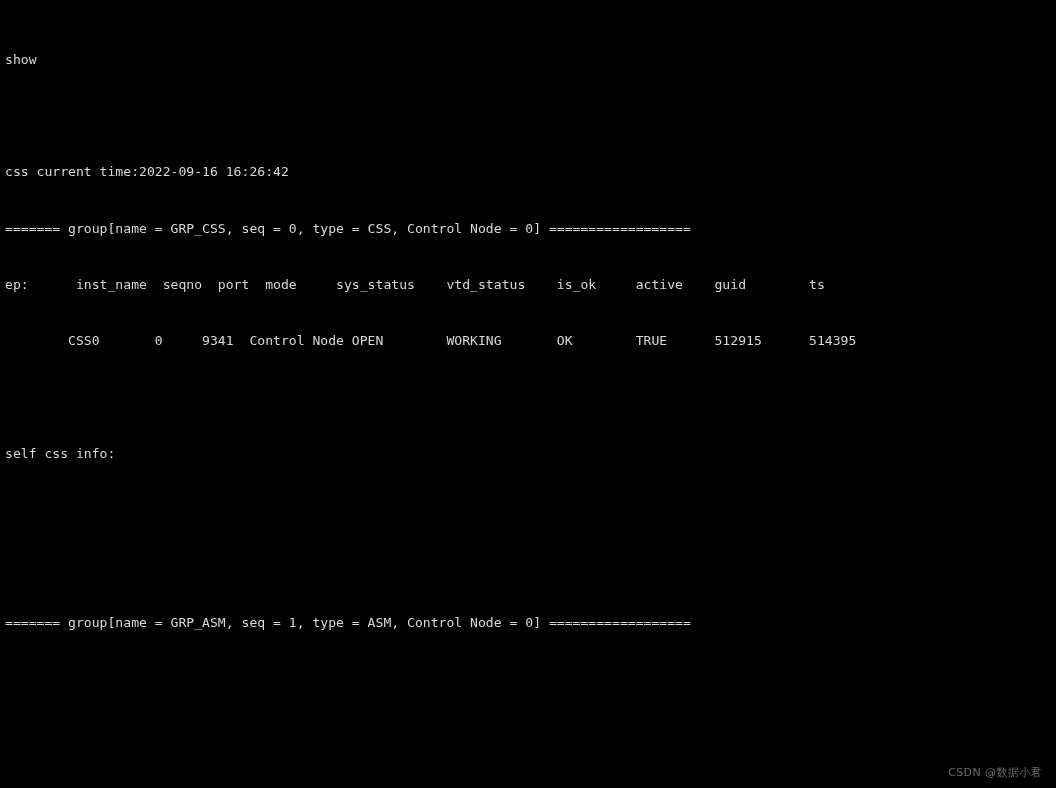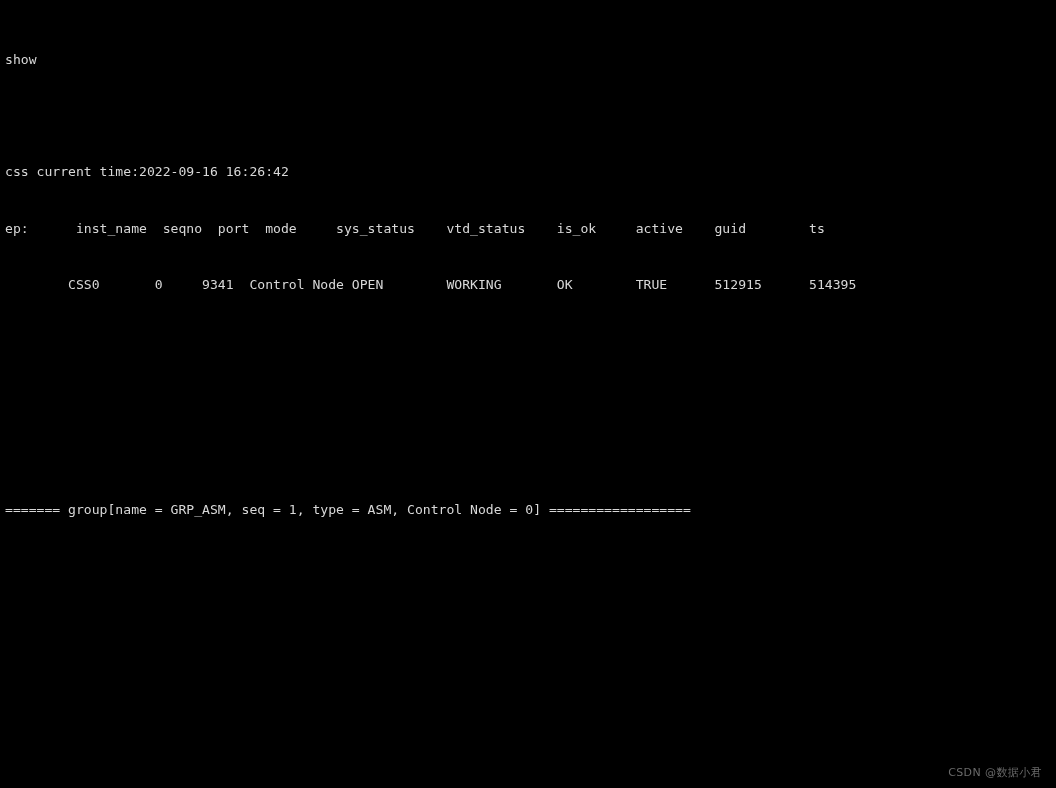--- a/index.html
+++ b/index.html
@@ -50,23 +50,25 @@
     pointer-events: none;
   }
 </style>
 </head>
 <body>
 
 <div id="terminal">
   <span class="line">show</span>
   <span class="line"></span>
   <span class="line">css current time:2022-09-16 16:26:42</span>
+  <span class="line">======= group[name = GRP_CSS, seq = 0, type = CSS, Control Node = 0] ==================</span>
   <span class="line">ep:      inst_name  seqno  port  mode     sys_status    vtd_status    is_ok     active    guid        ts</span>
   <span class="line">        CSS0       0     9341  Control Node OPEN        WORKING       OK        TRUE      512915      514395</span>
   <span class="line"></span>
+  <span class="line">self css info:</span>
   <span class="line"></span>
   <span class="line"></span>
   <span class="line">======= group[name = GRP_ASM, seq = 1, type = ASM, Control Node = 0] ==================</span>
   
   
   
   
   
   
   

